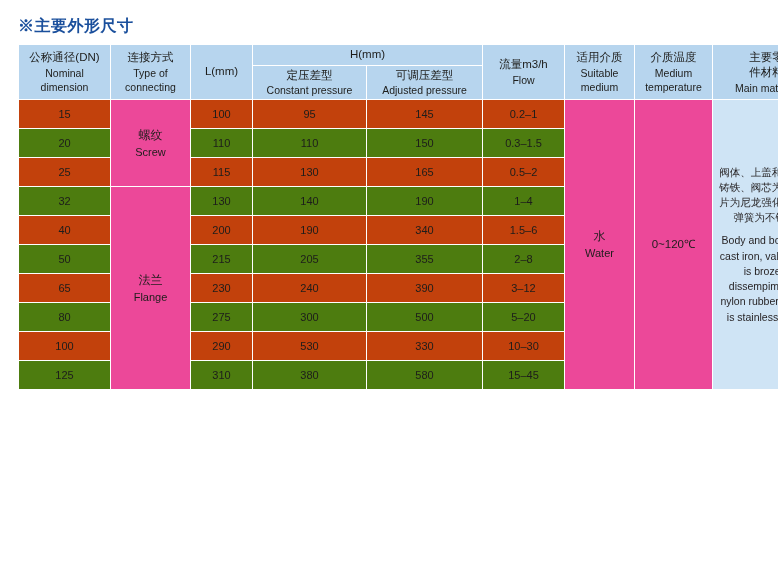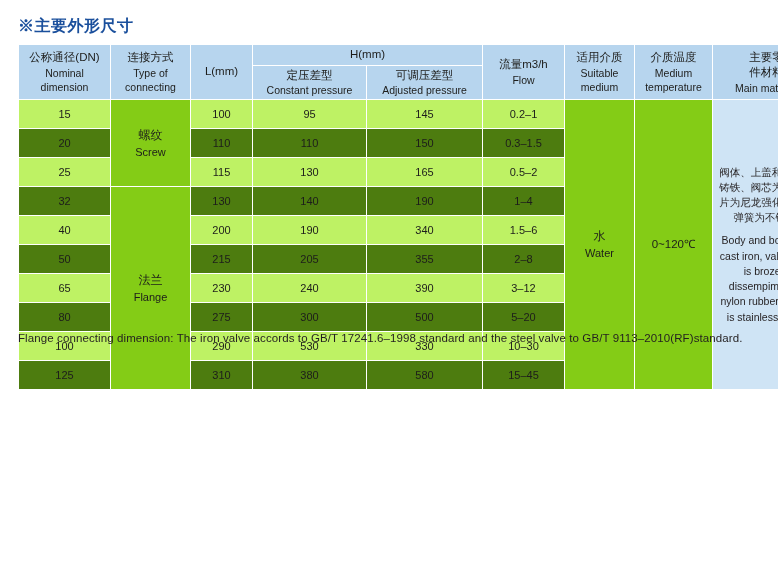--- a/index.html
+++ b/index.html
@@ -65,30 +65,30 @@
   .hd {
     background: #b7d5ee;
     color: #1d1d1b;
     font-size: 11px;
     line-height: 1.35;
   }
   .hd .cn { display: block; font-size: 11.5px; }
   .hd .en { display: block; font-size: 10.5px; }
   
   .bd {
-    background: #bef264;
+    background: #c2410c;
     color: #1d1d1b;
     font-size: 11px;
     height: 24px;
   }
   .bd-alt {
     background: #4d7c0f;
   }
   .merge {
-    background: #84cc16;
+    background: #ec4899;
     font-size: 11.5px;
     line-height: 1.5;
   }
   .merge .cn { display:block; font-size: 12px; }
   .merge .en { display:block; font-size: 11px; }
   .matcell {
     background: #cfe4f5;
     font-size: 10.5px;
     line-height: 1.45;
     text-align: left;
@@ -286,16 +286,15 @@
           <td class="bd bd-alt">310</td>
           <td class="bd bd-alt">380</td>
           <td class="bd bd-alt">580</td>
           <td class="bd bd-alt">15–45</td>
         </tr>
       </tbody>
     </table>
   </div>
 
   <div class="notes">
-    <div class="note-en">Flange connecting dimension: The iron valve accords to GB/T 17241.6–1998  standard and the steel valve to GB/T 9113–2010(RF)standard.</div>
   </div>
 
 </div>
 
 </body></html>

